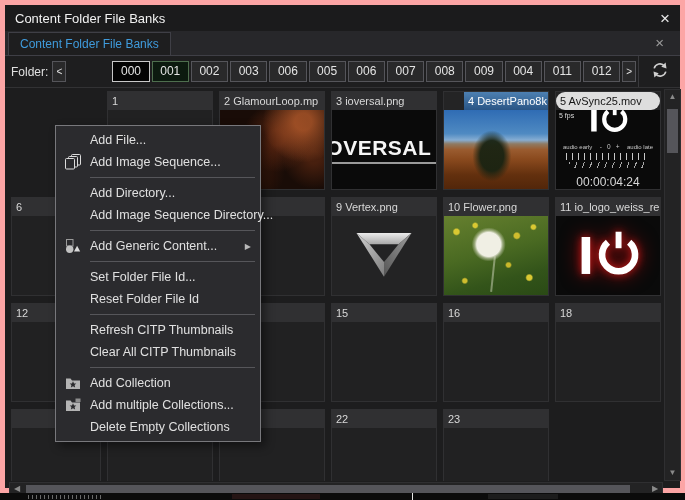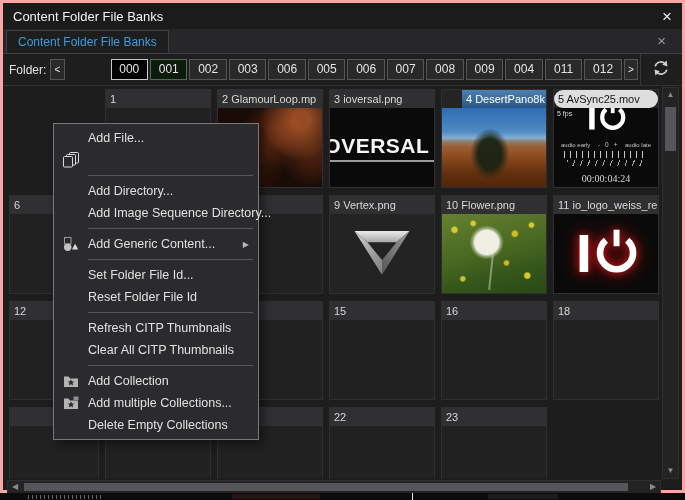--- a/index.html
+++ b/index.html
@@ -1,20 +1,20 @@
 <!DOCTYPE html>
 <html><head>
 <meta charset="utf-8">
 <style>
   html,body { margin:0; padding:0; background:#000; }
   body { width:685px; height:500px; position:relative; overflow:hidden;
          font-family:"Liberation Sans", sans-serif; -webkit-font-smoothing:antialiased; }
 
   .window { position:absolute; left:0; top:0; width:685px; height:493px;
-            background:#1d1d1e; border:3px solid #fca5a5; box-sizing:border-box; }
+            background:#1d1d1e; border:5px solid #fca5a5; box-sizing:border-box; }
 
   
   .titlebar { height:26px; display:flex; align-items:center; justify-content:space-between;
               padding:0 10px; background:#1b1b1c; }
   .titlebar .title { color:#f2f2f2; font-size:13px; }
   .close-x { color:#e8e8e8; font-size:17px; line-height:17px; cursor:default; }
 
   
   .tabbar { height:24px; background:#27272a; display:flex; align-items:flex-end; position:relative;
             border-bottom:1px solid #3f3f46; }
@@ -83,21 +83,21 @@
   .av-body { display:flex; flex-direction:column; align-items:stretch; }
   .av-fps { position:absolute; top:2px; left:3px; font-size:7px; color:#ddd; }
   .av-logo { align-self:center; margin-top:-6px; }
   .av-row { display:flex; justify-content:space-between; align-items:center; padding:0 7px;
             margin-top:6px; color:#c8c8c8; font-size:6px; }
   .av-mid { display:flex; gap:5px; color:#c8c8c8; font-size:6.5px; }
   .av-ticks1 { height:7px; margin:3px 10px 0;
       background:repeating-linear-gradient(90deg, #c8c8c8 0 1px, transparent 1px 6px); }
   .av-ticks2 { height:6px; margin:2px 13px 0;
       background:repeating-linear-gradient(110deg, #a8a8a8 0 1px, transparent 1px 7px); }
-  .av-tc { text-align:center; margin-top:7px; color:#d8d8d8; font-size:10px;font-family:Liberation Serif, serif; }
+  .av-tc { text-align:center; margin-top:7px; color:#d8d8d8; font-size:12px; }
 
   
   .menu { position:absolute; left:50px; top:120px; width:206px; box-sizing:border-box;
           background:#2b2b2e; border:1px solid #78787c; padding:3px 0;
           box-shadow:4px 4px 9px rgba(0,0,0,.45); z-index:20; }
   .mi { height:22px; display:flex; align-items:center; position:relative;
         padding-left:34px; padding-right:9px; }
   .mi .lbl { color:#e0e0e0; font-size:12.5px; white-space:nowrap; }
   .mi .ic { position:absolute; left:7px; top:3px; width:20px; height:16px;
             display:flex; align-items:center; justify-content:center; }
@@ -345,20 +345,21 @@
       <span class="lbl">Add File...</span>
     </div>
     <div class="mi">
       <span class="ic">
         <svg width="17" height="16" viewBox="0 0 17 16">
           <rect x="6.5" y="0.5" width="9" height="10.5" rx="1" fill="#2b2b2e" stroke="#dcdcdc"></rect>
           <rect x="3.5" y="2.5" width="9" height="10.5" rx="1" fill="#2b2b2e" stroke="#dcdcdc"></rect>
           <rect x="0.5" y="4.5" width="9" height="10.5" rx="1" fill="#2b2b2e" stroke="#dcdcdc"></rect>
         </svg>
       </span>
+      <span class="lbl">Add Image Sequence...</span>
     </div>
     <div class="msep"></div>
     <div class="mi">
       <span class="lbl">Add Directory...</span>
     </div>
     <div class="mi">
       <span class="lbl">Add Image Sequence Directory...</span>
     </div>
     <div class="msep"></div>
     <div class="mi">

